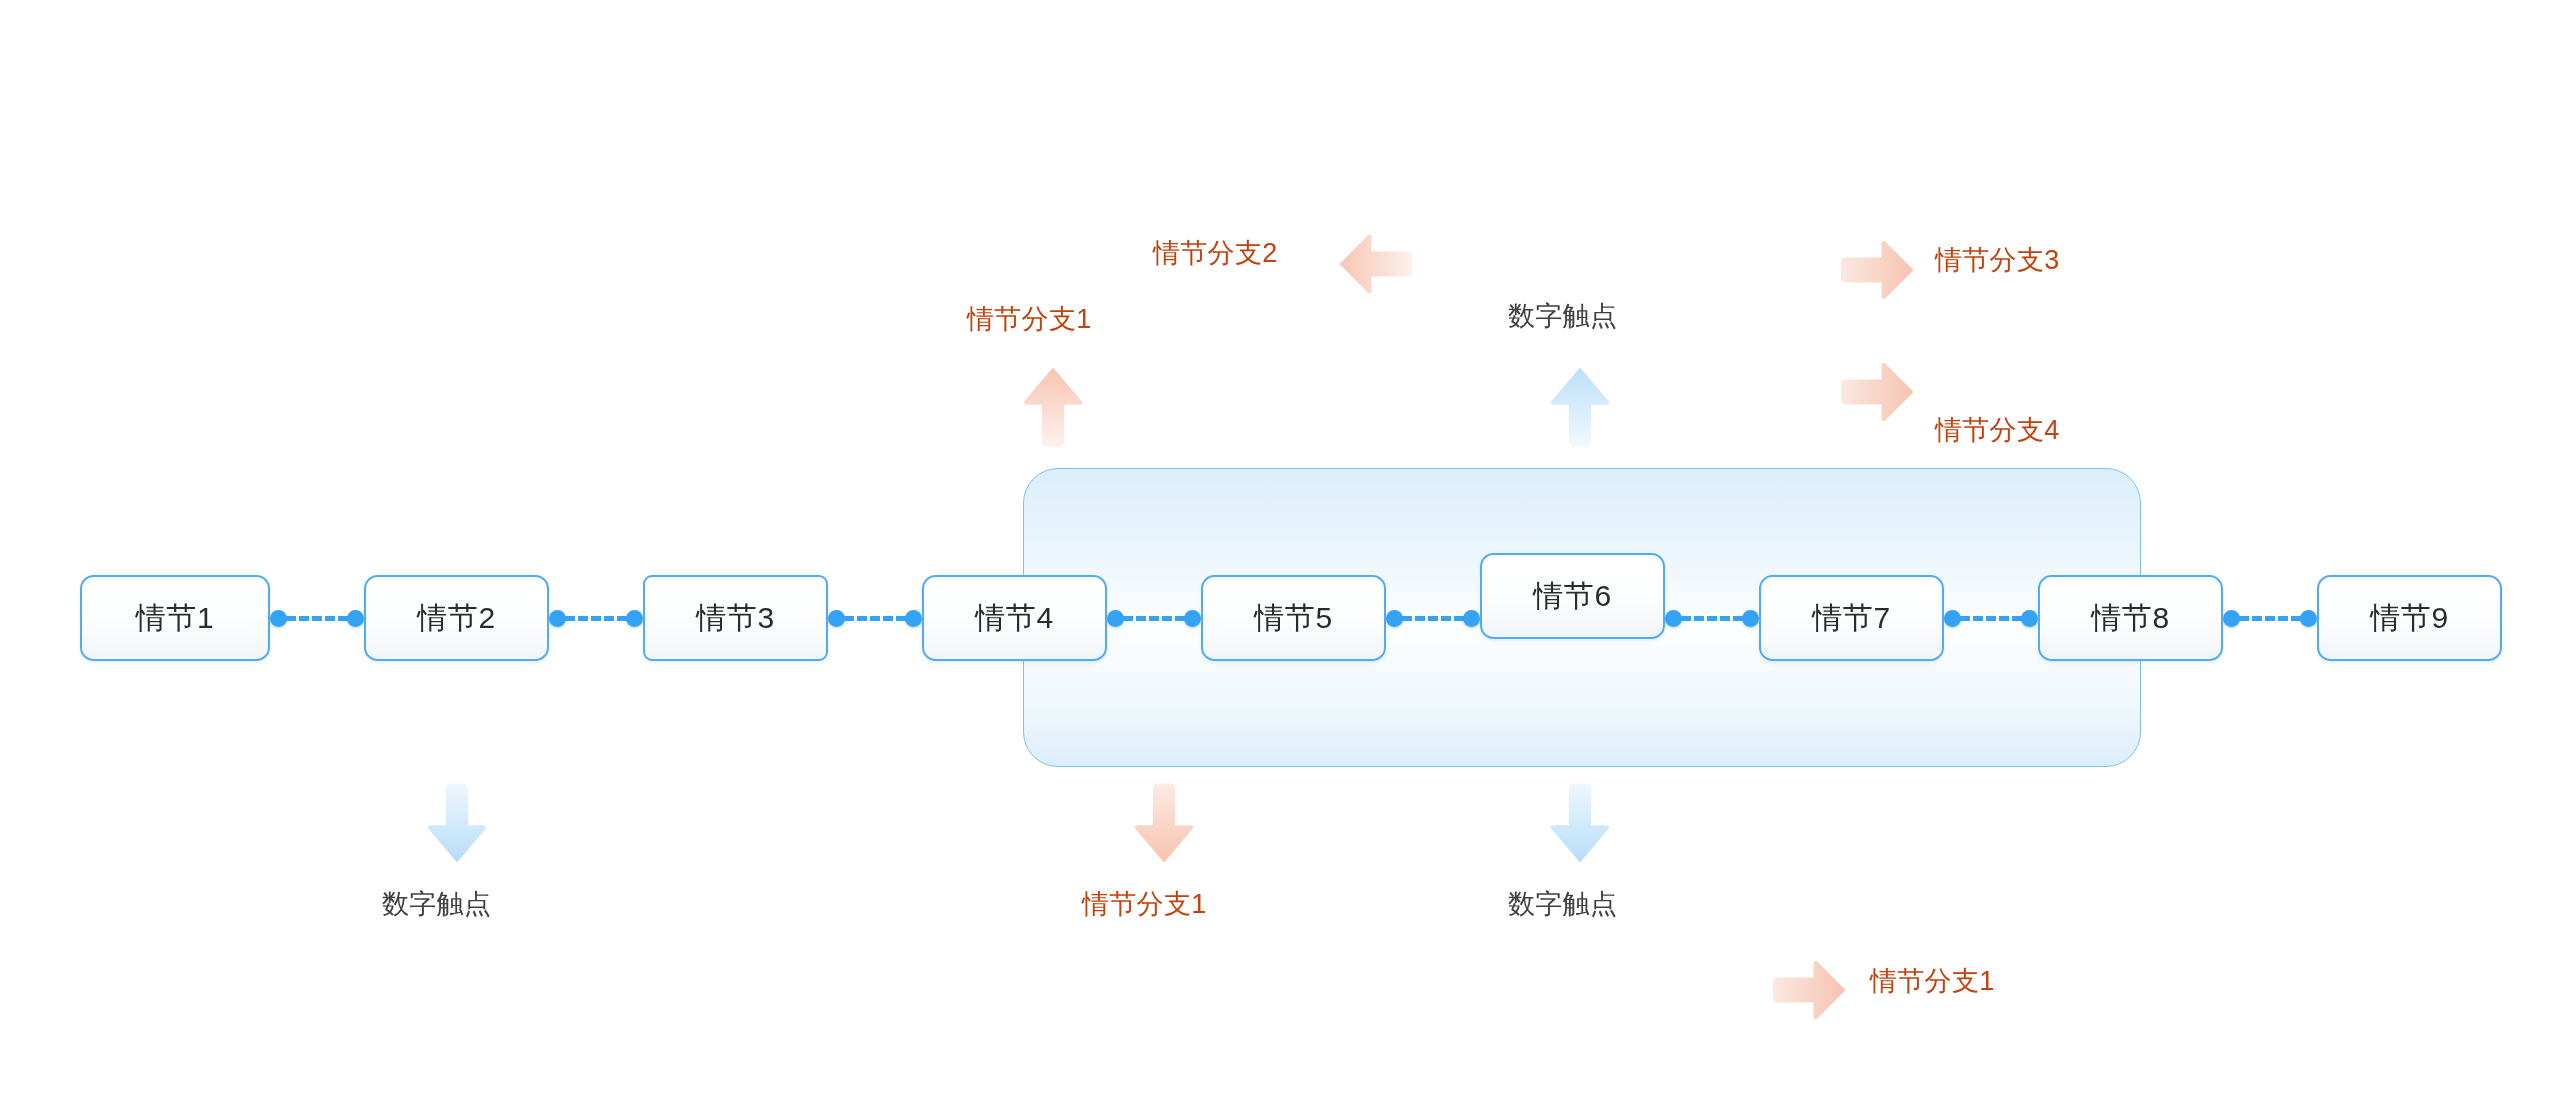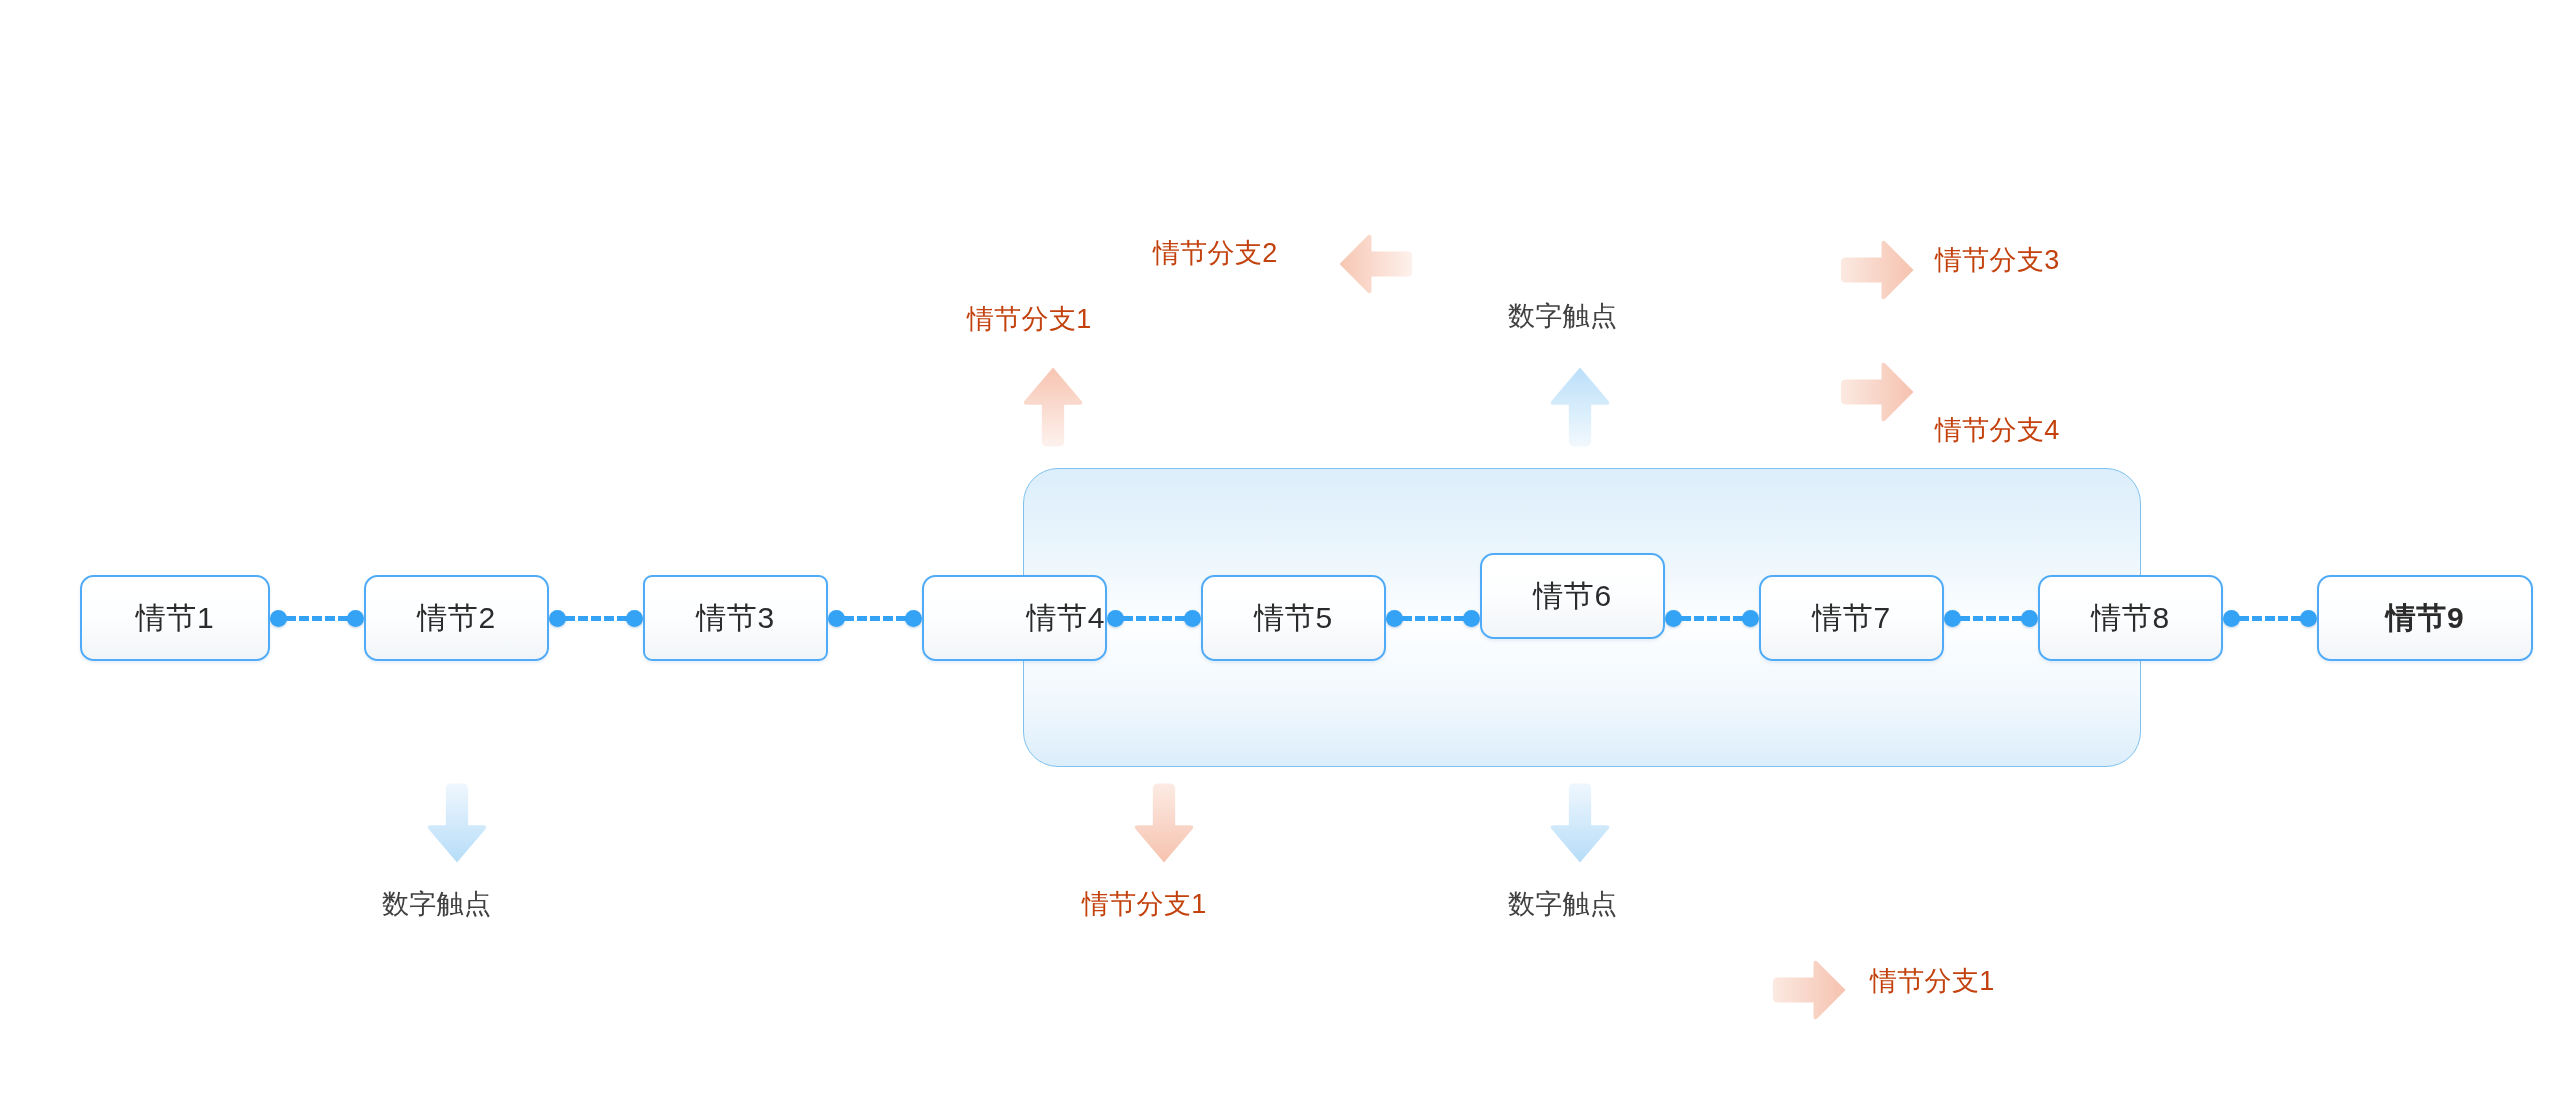--- a/index.html
+++ b/index.html
@@ -117,36 +117,36 @@
 
   <div class="node" style="left:80px;top:575px;width:190px;height:86px;">
     <span class="node-label">情节1</span>
   </div>
   <div class="node" style="left:364px;top:575px;width:185px;height:86px;">
     <span class="node-label">情节2</span>
   </div>
   <div class="node" style="left:643px;top:575px;width:185px;height:86px;border-radius:9px;">
     <span class="node-label">情节3</span>
   </div>
-  <div class="node" style="left:922px;top:575px;width:185px;height:86px;justify-content:flex-end;">
+  <div class="node" style="left:922px;top:575px;width:185px;height:86px;">
     <span class="node-label">情节4</span>
   </div>
   <div class="node" style="left:1201px;top:575px;width:185px;height:86px;">
     <span class="node-label">情节5</span>
   </div>
   <div class="node" style="left:1480px;top:553px;width:185px;height:86px;">
     <span class="node-label">情节6</span>
   </div>
   <div class="node" style="left:1759px;top:575px;width:185px;height:86px;">
     <span class="node-label">情节7</span>
   </div>
   <div class="node" style="left:2038px;top:575px;width:185px;height:86px;">
     <span class="node-label">情节8</span>
   </div>
-  <div class="node" style="left:2317px;top:575px;width:216px;height:86px;font-weight:bold;">
+  <div class="node" style="left:2317px;top:575px;width:185px;height:86px;">
     <span class="node-label">情节9</span>
   </div>
 
   <svg width="0" height="0" style="position:absolute" aria-hidden="true">
     <defs>
       <linearGradient id="gOrangeUp" x1="0" y1="0" x2="0" y2="1">
         <stop offset="0%" stop-color="#F7C4B1"></stop>
         <stop offset="100%" stop-color="#FDF2EE"></stop>
       </linearGradient>
       <linearGradient id="gOrangeDown" x1="0" y1="0" x2="0" y2="1">

